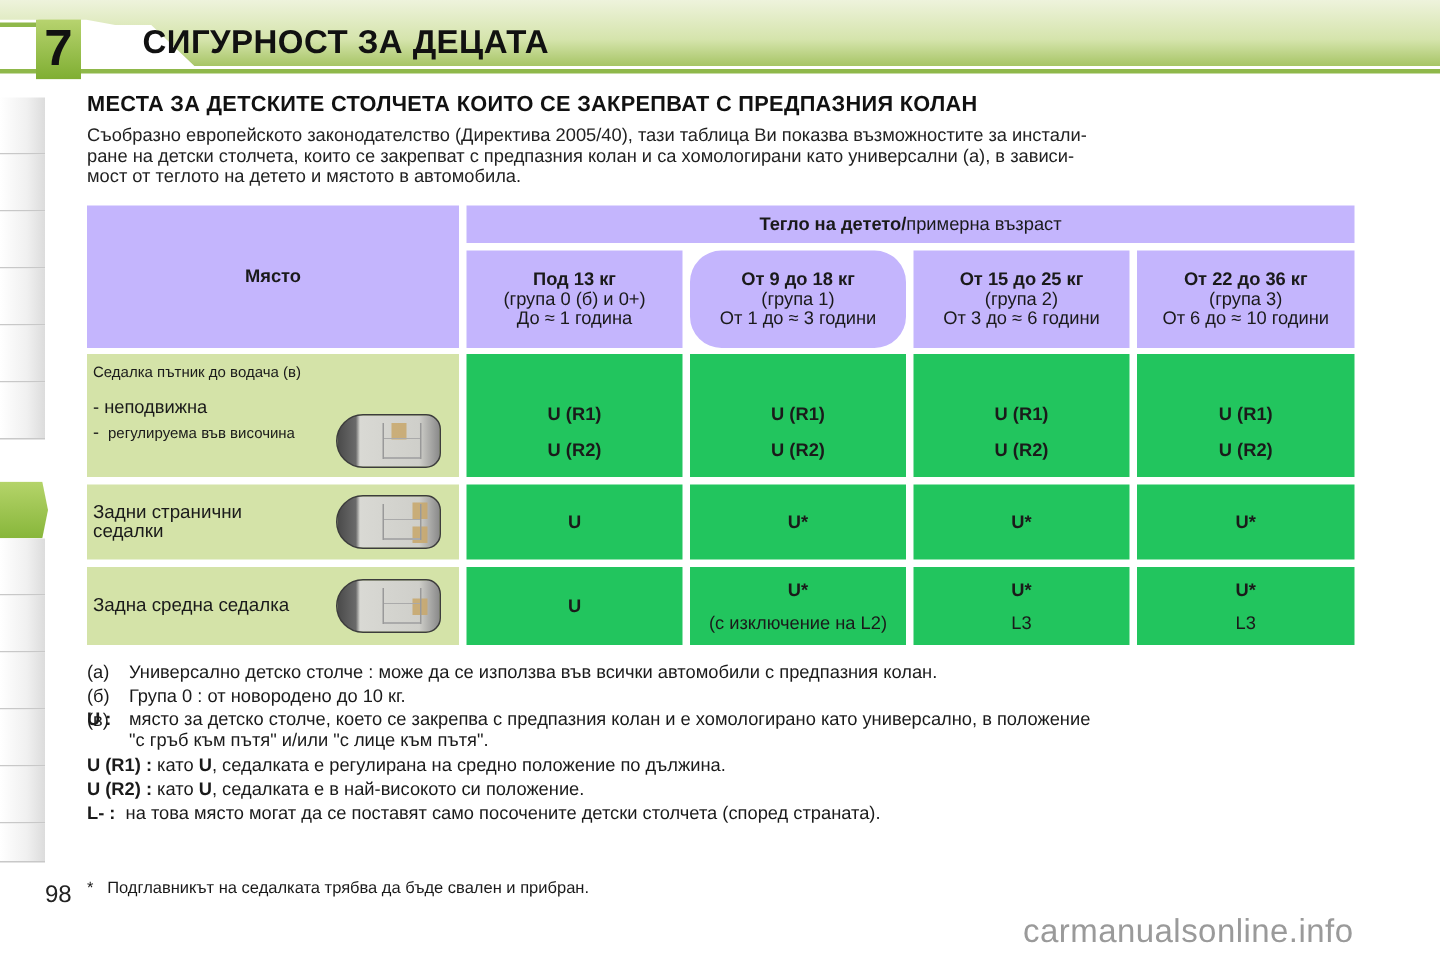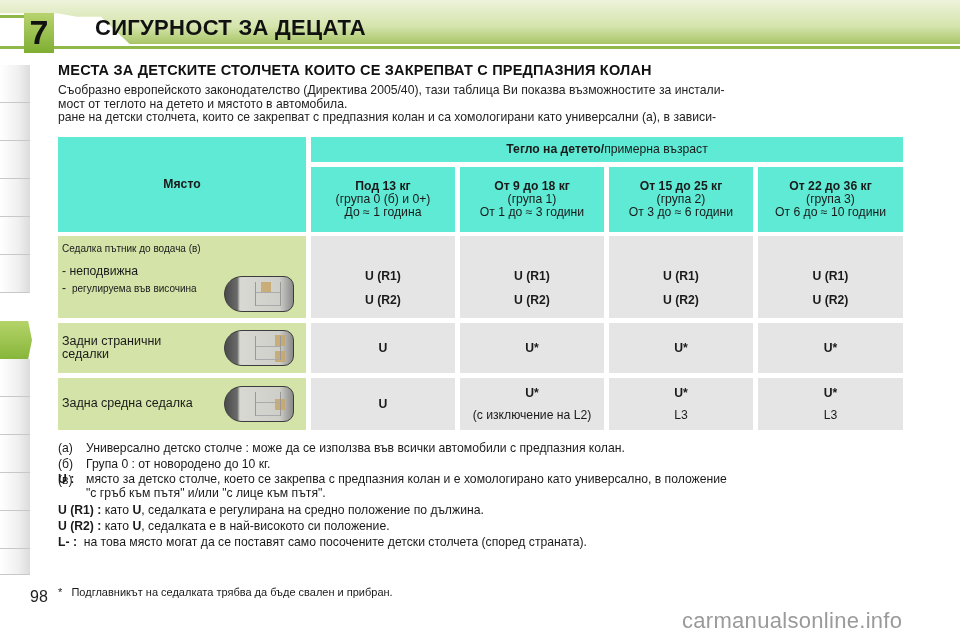--- a/index.html
+++ b/index.html
@@ -54,23 +54,23 @@
     color: #111; letter-spacing: 0.2px;
   }
   .intro {
     position: absolute; left: 58px; top: 84px; width: 850px; font-size: 12.2px; line-height: 13.5px;
     color: #222; text-align: justify;
   }
 
   
   .tbl { position: absolute; left: 58px; top: 137px; }
   .cell { position: absolute; display: flex; flex-direction: column; align-items: center; justify-content: center; text-align: center; font-size: 12.2px; line-height: 13px; color: #1a1a1a; }
-  .hdr { background: #5eead4; }
+  .hdr { background: #c4b5fd; }
   .lbl { background: #d4e3a8; align-items: flex-start; justify-content: flex-start; text-align: left; }
-  .val { background: #e5e5e5; }
+  .val { background: #22c55e; }
   .bold { font-weight: bold; }
   .car {
     position: absolute; width: 70px; height: 36px; border-radius: 18px 10px 10px 18px;
     background: linear-gradient(to right, #4a4a4a 0%, #6a6a6a 18%, #d9d9d4 22%, #cfcfca 80%, #8a8a8a 100%);
     border: 1px solid #3c3c3c;
   }
   .car::after {
     content: ""; position: absolute; left: 30px; top: 5px; width: 24px; height: 24px;
     border-left: 1px solid #999; border-right: 1px solid #999;
     background: repeating-linear-gradient(to bottom, transparent 0 10px, #aaa 10px 11px, transparent 11px 13px);
@@ -110,40 +110,40 @@
   <div class="side-tab" style="top:332px"></div>
   <div class="side-tab" style="top:370px"></div>
   <div class="side-tab" style="top:408px"></div>
   <div class="side-tab" style="top:446px"></div>
   <div class="side-tab" style="top:484px;height:26px"></div>
 </div>
 
 <div class="section-title">МЕСТА ЗА ДЕТСКИТЕ СТОЛЧЕТА КОИТО СЕ ЗАКРЕПВАТ С ПРЕДПАЗНИЯ КОЛАН</div>
 <div class="intro">
   <div>Съобразно европейското законодателство (Директива 2005/40), тази таблица Ви показва възможностите за инстали-</div>
+  <div>ране на детски столчета, които се закрепват с предпазния колан и са хомологирани като универсални (а), в зависи-</div>
   <div>мост от теглото на детето и мястото в автомобила.</div>
-  <div>ране на детски столчета, които се закрепват с предпазния колан и са хомологирани като универсални (а), в зависи-</div>
 </div>
 
 <div class="tbl">
 
   <div class="cell hdr bold" style="left:0;top:0;width:248px;height:95px;">
     <span>Място</span>
   </div>
 
   <div class="cell hdr" style="left:253px;top:0;width:592px;height:25px;">
     <span><b>Тегло на детето/</b><span>примерна възраст</span></span>
   </div>
 
   <div class="cell hdr" style="left:253px;top:30px;width:144px;height:65px;">
     <span class="bold">Под 13 кг</span>
     <span>(група 0 (б) и 0+)</span>
     <span>До ≈ 1 година</span>
   </div>
-  <div class="cell hdr" style="left:402px;top:30px;width:144px;height:65px;">
+  <div class="cell hdr" style="left:402px;top:30px;width:144px;height:65px;border-radius:21px;">
     <span class="bold">От 9 до 18 кг</span>
     <span>(група 1)</span>
     <span>От 1 до ≈ 3 години</span>
   </div>
   <div class="cell hdr" style="left:551px;top:30px;width:144px;height:65px;">
     <span class="bold">От 15 до 25 кг</span>
     <span>(група 2)</span>
     <span>От 3 до ≈ 6 години</span>
   </div>
   <div class="cell hdr" style="left:700px;top:30px;width:145px;height:65px;">

